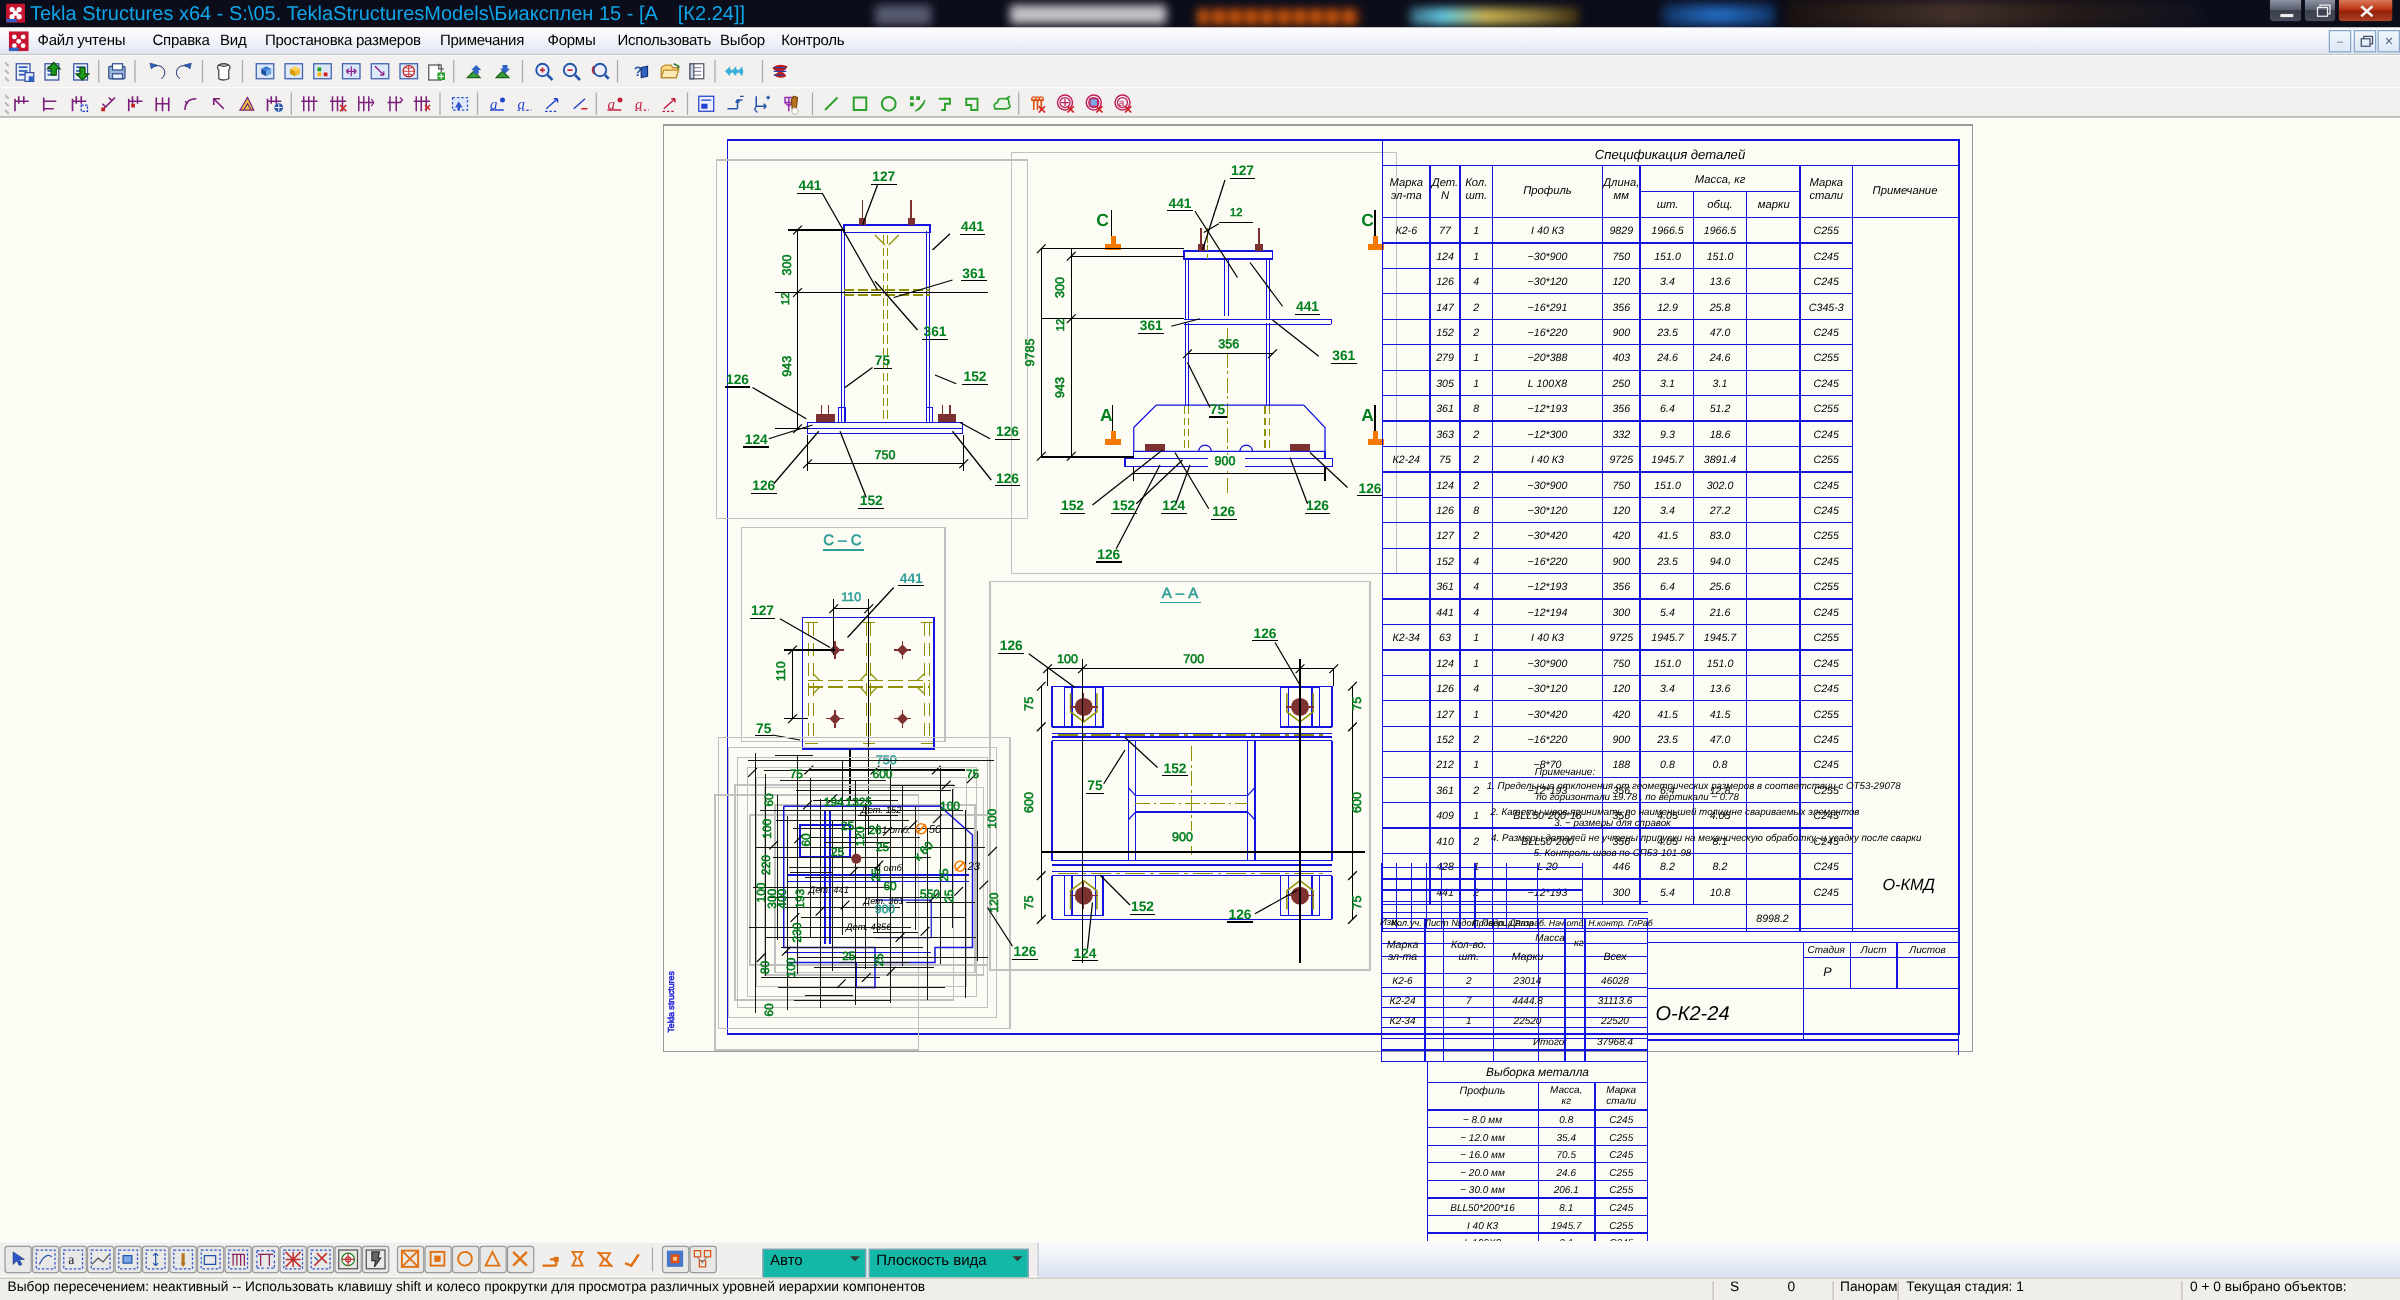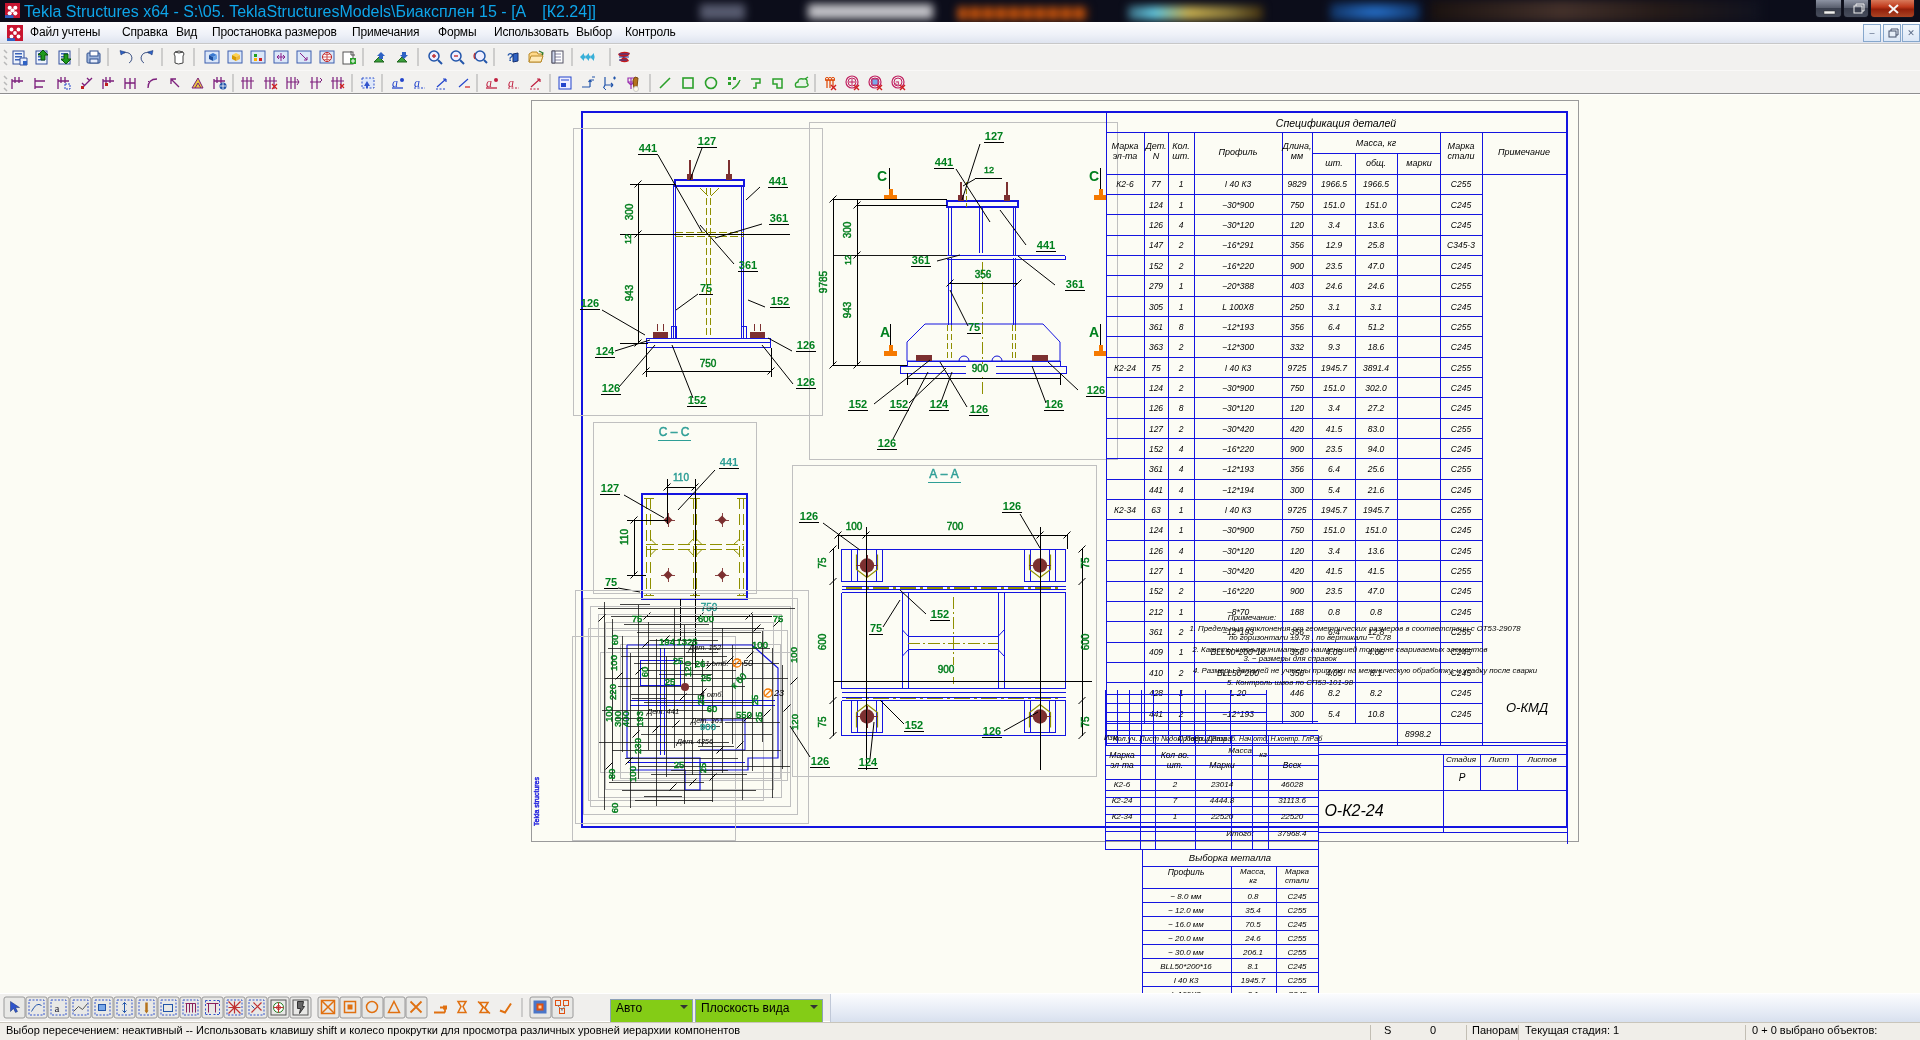--- a/index.html
+++ b/index.html
@@ -14,21 +14,21 @@
 #menu { position:absolute; left:0; top:22px; width:1920px; height:22px; background:linear-gradient(#fdfdfe,#eef1f8 60%,#dfe4ef); border-bottom:1px solid #c8c8c8; font-size:12px; letter-spacing:-0.2px; color:#000; }
 #menu span.mi { position:absolute; top:3px; }
 .mdib { position:absolute; top:2px; width:18px; height:18px; background:linear-gradient(#f2f7fd,#dce7f6); border:1px solid #86a7cc; color:#5a6a85; font-size:9px; text-align:center; line-height:16px; }
 
 #tb1 { position:absolute; left:0; top:44px; width:1920px; height:26px; }
 #tb2 { position:absolute; left:0; top:70px; width:1920px; height:24px; border-bottom:1px solid #8e8e8e; }
 
 #canvas { position:absolute; left:0; top:95px; width:1920px; height:898px; background:#fcfcf4; overflow:hidden; }
 
 #tb3 { position:absolute; left:0; top:993px; width:1920px; height:28px; background:#f0efed; border-top:1px solid #fff; }
-#tb3 .combo { position:absolute; top:5px; height:28px; background:#84cc16; border:1px solid #8ca0b8; font-size:12px; padding:1px 4px 0 5px; }
+#tb3 .combo { position:absolute; top:5px; height:28px; background:#14b8a6; border:1px solid #8ca0b8; font-size:12px; padding:1px 4px 0 5px; }
 #tb3 .combo .arr { position:absolute; right:4px; top:5px; width:0; height:0; border:4px solid transparent; border-top-color:#333; }
 #tb3 #emptybar { position:absolute; left:830px; top:0; width:1090px; height:28px; background:linear-gradient(#fbfcfe,#e3e9f4 70%,#d8e0ee); border-left:1px solid #c0c8d8; }
 
 #status { position:absolute; left:0; top:1022px; width:1920px; height:18px; background:#f0eee9; border-top:1px solid #c9c5bb; font-size:11px; color:#000; }
 #status .cell { position:absolute; top:1px; }
 #status .div { position:absolute; top:2px; width:1px; height:15px; background:#c2beb4; }
 </style></head>
 <body>
 <div id="app">
   <div id="title">

